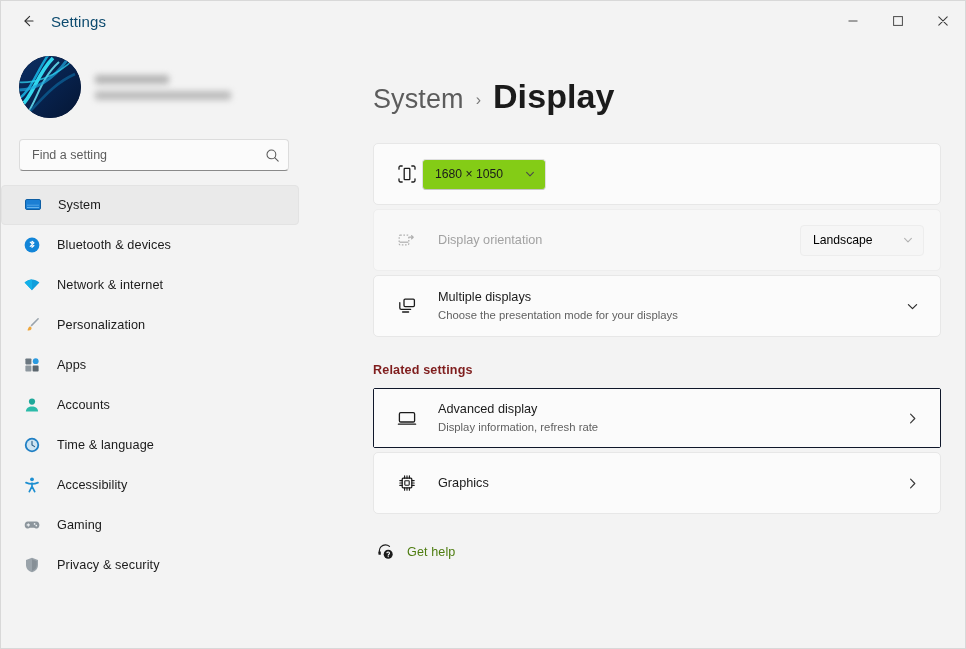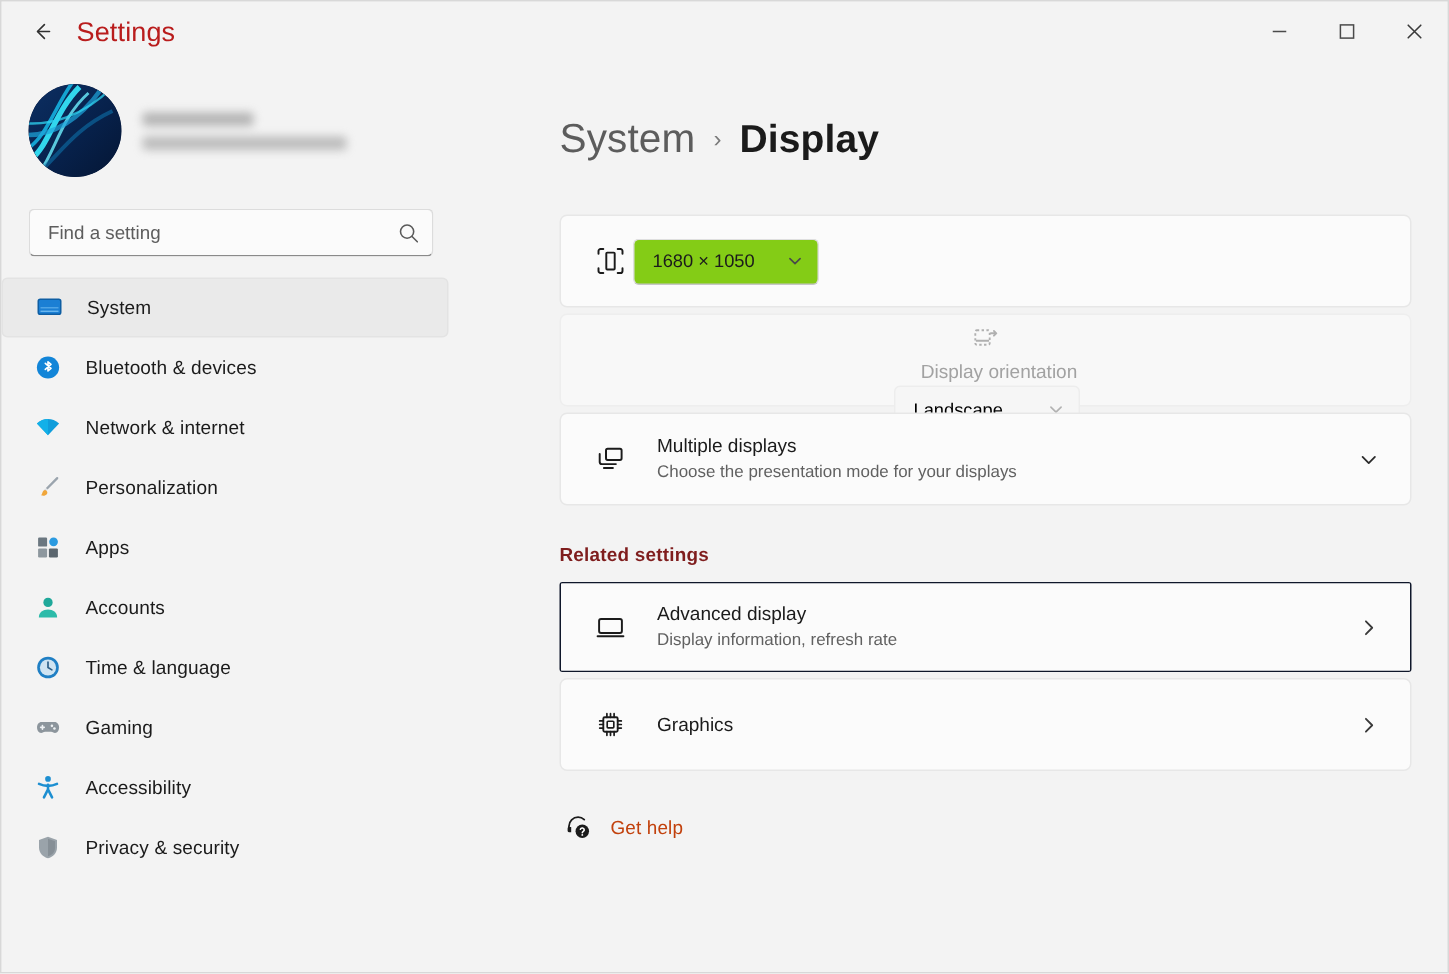--- a/index.html
+++ b/index.html
@@ -42,22 +42,22 @@
     width: 34px;
     height: 30px;
     margin-left: 10px;
     display: flex;
     align-items: center;
     justify-content: center;
     border-radius: 4px;
   }
   .back-btn svg { display: block; }
   .title-text {
-    font-size: 18px;
-    color: #b91c1c;
+    font-size: 15px;
+    color: #0c4a6e;
     margin-left: 6px;
     letter-spacing: .1px;
   }
   .win-controls {
     margin-left: auto;
     display: flex;
     height: 40px;
   }
   .win-btn {
     width: 45px;
@@ -217,21 +217,21 @@
     letter-spacing: .1px;
   }
   .crumb-sep {
     font-size: 16px;
     color: #7a7a7a;
     margin: 0 12px;
     position: relative;
     top: -3px;
   }
   .crumb-current {
-    font-size: 26px;
+    font-size: 34px;
     color: #1b1b1b;
     font-weight: 600;
     letter-spacing: .1px;
   }
 
   .card-group {
     margin-top: 20px;
     display: flex;
     flex-direction: column;
     gap: 4px;
@@ -239,21 +239,21 @@
   .card {
     background: #fbfbfb;
     border: 1px solid #e7e7e7;
     border-radius: 5px;
     height: 62px;
     display: flex;
     align-items: center;
     padding: 0 16px 0 18px;
     box-sizing: border-box;
   }
-  .card.disabled { background: #f8f8f8; border-color: #eeeeee; flex-direction: column; }
+  .card.disabled { background: #f8f8f8; border-color: #eeeeee; }
   .card-icon {
     width: 30px;
     flex: 0 0 30px;
     display: flex;
     align-items: center;
     justify-content: center;
   }
   .card-icon svg { display: block; }
   .card-texts {
     margin-left: 16px;
@@ -328,21 +328,21 @@
   .get-help {
     margin-top: 28px;
     display: flex;
     align-items: center;
   }
   .help-icon { width: 24px; display: flex; align-items: center; justify-content: center; }
   .help-icon svg { display: block; }
   .help-label {
     margin-left: 10px;
     font-size: 12.6px;
-    color: #c2410c;
+    color: #4d7c0f;
     letter-spacing: .1px;
   }
 </style>
 </head>
 <body>
 
 <div class="window">
 
   <div class="titlebar">
     <div class="back-btn">
@@ -497,38 +497,38 @@
               <circle cx="9" cy="9" r="5.4" fill="#cfe4f2"></circle>
               <path d="M9 5.4V9l2.6 1.6" stroke="#2a5d86" stroke-width="1.1" fill="none" stroke-linecap="round"></path>
             </svg>
           </span>
           <span class="nav-label">Time &amp; language</span>
         </div>
 
         <div class="nav-item">
           <span class="nav-icon">
             <svg width="18" height="18" viewBox="0 0 18 18">
+              <circle cx="9" cy="3.3" r="1.9" fill="#1d8fd1"></circle>
+              <path d="M3 6.6c2 .9 4 1.3 6 1.3s4-.4 6-1.3" stroke="#1d8fd1" stroke-width="1.7" fill="none" stroke-linecap="round"></path>
+              <path d="M9 7.2v3.6M9 10.3 6.3 15.6M9 10.3l2.7 5.3" stroke="#1d8fd1" stroke-width="1.7" fill="none" stroke-linecap="round"></path>
+            </svg>
+          </span>
+          <span class="nav-label">Accessibility</span>
+        </div>
+
+        <div class="nav-item">
+          <span class="nav-icon">
+            <svg width="18" height="18" viewBox="0 0 18 18">
               <path d="M4.6 5.4h8.8c1.8 0 3 1.7 3 3.6s-1.1 3.6-2.7 3.6c-1.2 0-1.7-.8-2.6-.8H7c-.9 0-1.4.8-2.6.8-1.6 0-2.7-1.6-2.7-3.6s1.2-3.6 3-3.6Z" fill="#8c959c"></path>
               <circle cx="11.6" cy="7.9" r="0.85" fill="#eef1f3"></circle>
               <circle cx="13.3" cy="9.6" r="0.85" fill="#eef1f3"></circle>
               <path d="M5.3 7.7v2.4M4.1 8.9h2.4" stroke="#eef1f3" stroke-width="1.1" stroke-linecap="round"></path>
             </svg>
           </span>
           <span class="nav-label">Gaming</span>
-        </div>
-
-        <div class="nav-item">
-          <span class="nav-icon">
-            <svg width="18" height="18" viewBox="0 0 18 18">
-              <circle cx="9" cy="3.3" r="1.9" fill="#1d8fd1"></circle>
-              <path d="M3 6.6c2 .9 4 1.3 6 1.3s4-.4 6-1.3" stroke="#1d8fd1" stroke-width="1.7" fill="none" stroke-linecap="round"></path>
-              <path d="M9 7.2v3.6M9 10.3 6.3 15.6M9 10.3l2.7 5.3" stroke="#1d8fd1" stroke-width="1.7" fill="none" stroke-linecap="round"></path>
-            </svg>
-          </span>
-          <span class="nav-label">Accessibility</span>
         </div>
 
         <div class="nav-item">
           <span class="nav-icon">
             <svg width="18" height="18" viewBox="0 0 18 18">
               <path d="M9 1.8 15 4v5c0 3.6-2.6 6.4-6 7.2-3.4-.8-6-3.6-6-7.2V4l6-2.2Z" fill="#9aa3aa"></path>
               <path d="M9 3.2 13.7 4.9v4.2c0 2.8-2 5-4.7 5.7V3.2Z" fill="#868f96"></path>
             </svg>
           </span>
           <span class="nav-label">Privacy &amp; security</span>

